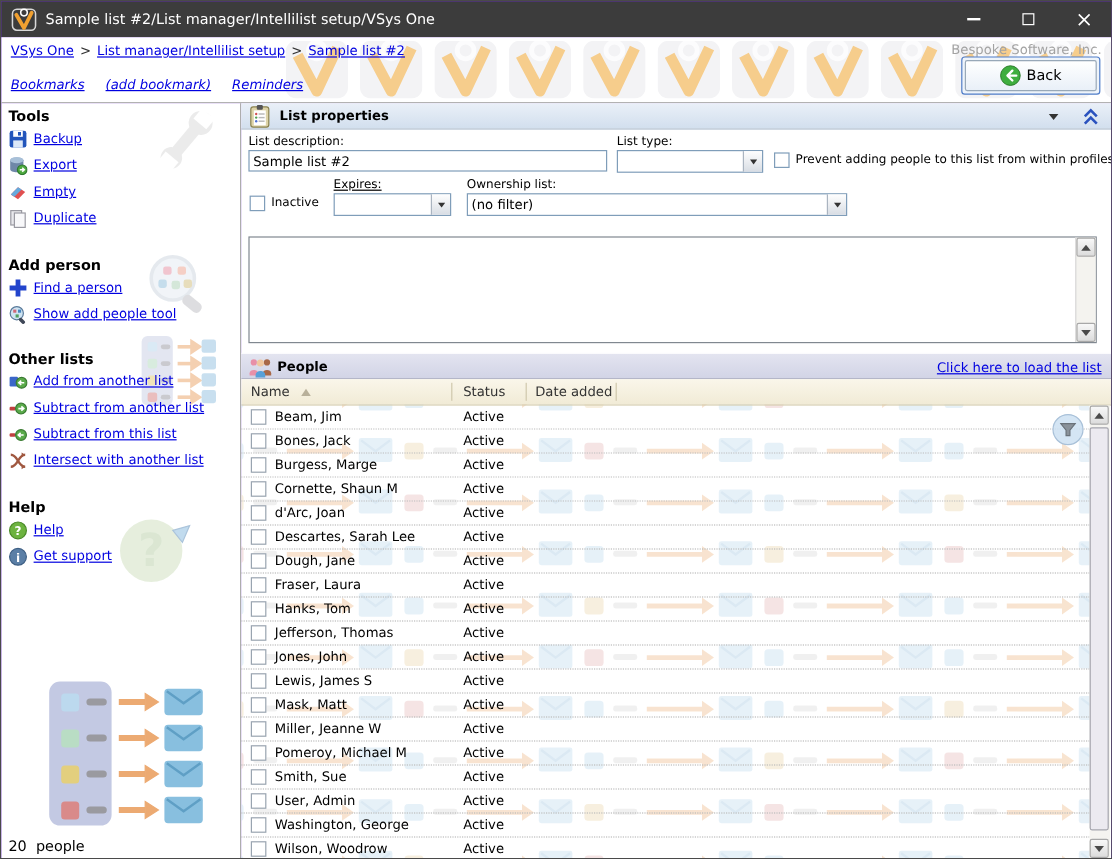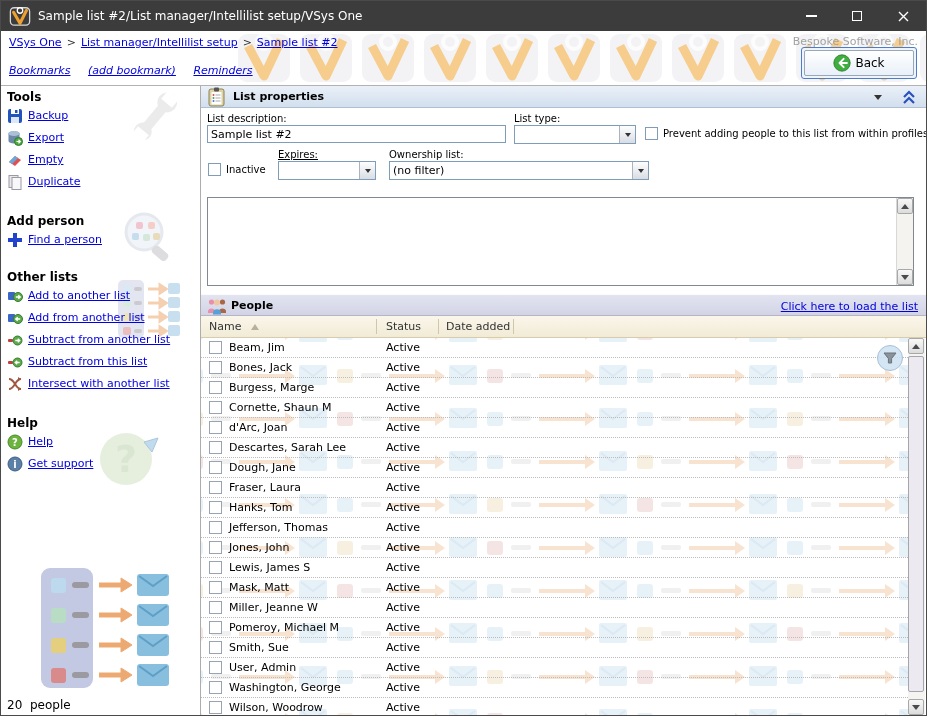--- a/index.html
+++ b/index.html
@@ -269,20 +269,32 @@
       </svg>
     </span>
     <h3 class="side-heading mt-addperson">Add person</h3>
     <div class="side-item">
       <span class="icon16">
         <svg width="16" height="16" viewBox="0 0 16 16">
             <path d="M6 1 H10 V6 H15 V10 H10 V15 H6 V10 H1 V6 H6 Z" fill="#2244cc"></path>
           </svg>
       </span>
       <a>Find a person</a>
+    </div>
+    <div class="side-item">
+      <span class="icon16">
+        <svg width="16" height="16" viewBox="0 0 16 16">
+            <circle cx="7" cy="7" r="5.5" fill="#cfe4f2" stroke="#5a7a9a"></circle>
+            <rect x="4" y="4" width="2.6" height="2.6" fill="#d06878"></rect>
+            <rect x="8" y="4" width="2.6" height="2.6" fill="#4888c0"></rect>
+            <rect x="6" y="8" width="2.6" height="2.6" fill="#50a060"></rect>
+            <rect x="10.2" y="10.2" width="6" height="3" rx="1.4" transform="rotate(45 10.2 10.2)" fill="#404858"></rect>
+          </svg>
+      </span>
+      <a>Show add people tool</a>
     </div>
 
     <span class="side-watermark wm-lists">
       <svg width="66" height="62" viewBox="0 0 66 62" opacity="0.55">
         <rect x="2" y="2" width="26" height="58" rx="5" fill="#cdd2e6"></rect>
         <rect x="7" y="7" width="8" height="8" rx="2" fill="#bcd9ee"></rect>
           <rect x="7" y="21" width="8" height="8" rx="2" fill="#b9ddc4"></rect>
           <rect x="7" y="35" width="8" height="8" rx="2" fill="#e3cf7e"></rect>
           <rect x="7" y="49" width="8" height="8" rx="2" fill="#d98a8a"></rect>
         <rect x="18" y="9" width="8" height="4" rx="2" fill="#a0a0a8"></rect>
@@ -299,30 +311,20 @@
             <path d="M32 53 H44"></path>
             <path d="M44 49 L50 53 L44 57 Z"></path>
           </g>
         <rect x="52" y="5" width="12" height="11" rx="2" fill="#9cc6e2"></rect>
           <rect x="52" y="19" width="12" height="11" rx="2" fill="#9cc6e2"></rect>
           <rect x="52" y="33" width="12" height="11" rx="2" fill="#9cc6e2"></rect>
           <rect x="52" y="47" width="12" height="11" rx="2" fill="#9cc6e2"></rect>
       </svg>
     </span>
     <h3 class="side-heading mt-otherlists">Other lists</h3>
-    <div class="side-item">
-      <span class="icon16">
-        <svg width="16" height="16" viewBox="0 0 16 16">
-            <rect x="1" y="4" width="7" height="8" rx="1" fill="#3a66c8"></rect>
-            <circle cx="11" cy="9" r="4.5" fill="#5aaa4a" stroke="#3a7a32"></circle>
-            <path d="M8.8 9 H13 M11.3 7.2 L13.3 9 L11.3 10.8" stroke="#fff" stroke-width="1.3" fill="none"></path>
-          </svg>
-      </span>
-      <a>Add to another list</a>
-    </div>
     <div class="side-item">
       <span class="icon16">
         <svg width="16" height="16" viewBox="0 0 16 16">
             <rect x="1" y="4" width="7" height="8" rx="1" fill="#3a66c8"></rect>
             <circle cx="11" cy="9" r="4.5" fill="#5aaa4a" stroke="#3a7a32"></circle>
             <path d="M13.2 9 H9 M10.7 7.2 L8.7 9 L10.7 10.8" stroke="#fff" stroke-width="1.3" fill="none"></path>
           </svg>
       </span>
       <a>Add from another list</a>
     </div>
@@ -462,21 +464,21 @@
     <span class="checkbox" style="left:7px;top:77px;"></span>
     <span class="form-label" style="left:25px;top:78px;">Inactive</span>
     <span class="form-label" style="left:77px;top:63px;text-decoration:underline;">Expires:</span>
     <div class="combo" style="left:77px;top:75px;width:98px;">
       <span class="combo-value"></span>
       <span class="combo-btn">
           <i></i>
         </span>
     </div>
     <span class="form-label" style="left:188px;top:63px;">Ownership list:</span>
-    <div class="combo" style="left:188px;top:75px;width:260px;">
+    <div class="combo" style="left:188px;top:75px;width:317px;">
       <span class="combo-value">(no filter)</span>
       <span class="combo-btn">
           <i></i>
         </span>
     </div>
 
     <span class="form-label" style="left:6px;top:100px;margin-top:32px;">Comments:</span>
     <div class="comments-box">
       <div class="fake-vscroll">
         <span class="scroll-btn" style="top:0;">

